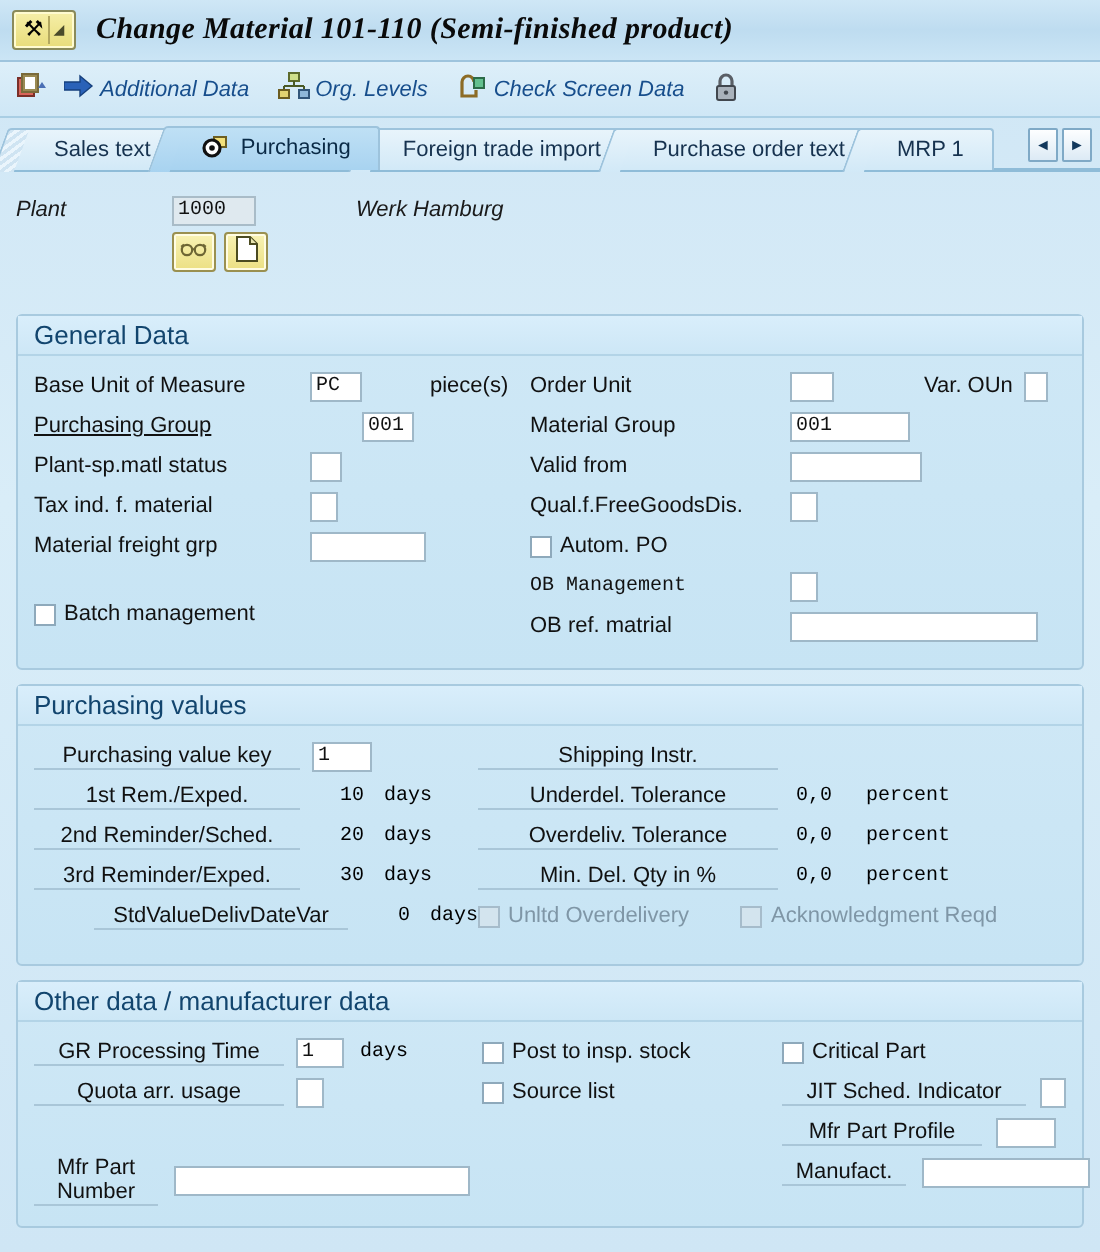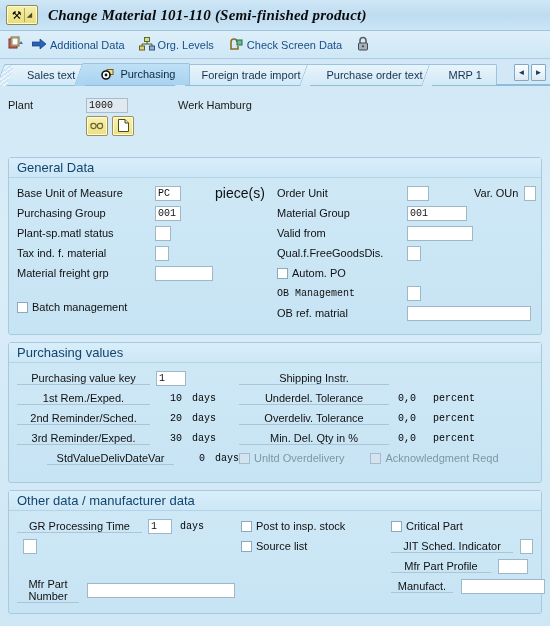--- a/index.html
+++ b/index.html
@@ -80,21 +80,21 @@
     width:13px;height:15px;border:1px solid #7fa9c6;background:linear-gradient(180deg,#fdfeff,#dceaf5);
     display:flex;align-items:center;justify-content:center;font-size:8px;color:#12385c;border-radius:1px;
   }
   .tabline{position:absolute;left:0;right:0;top:21px;height:2px;background:#8fbcd8;}
 
   
   .content{position:relative;padding:0 8px;}
 
   .hdr{margin:8px 0 0 0;position:relative;height:62px;}
   .row{display:flex;align-items:center;height:19px;}
-  .lbl{font-size:11px;color:#1a1a1a;}
+  .lbl{font-size:11px;color:#1a1a1a;font-style:italic;}
 
   
   .inp{
     border:1px solid #9fb8c8;background:#ffffff;height:15px;line-height:15px;
     font-family:"Liberation Sans","DejaVu Sans",sans-serif;font-size:11px;
     padding:0 2px;box-sizing:border-box;color:#111;
   }
   .inp.ro{background:#dfe9ef;border:1px solid #a9bcc8;}
   .inp.mono{font-family:"Liberation Mono","DejaVu Sans Mono",monospace;font-size:10px;}
 
@@ -126,21 +126,21 @@
     font-size:13px;color:#12456e;padding:2px 0 2px 8px;
     border-bottom:1px solid #b3d4e7;
     background:linear-gradient(180deg,#d9eefb,#cde7f6);
   }
   .gbody{position:relative;padding:5px 8px 7px 8px;}
 
   .frow{display:flex;align-items:center;height:20px;}
   .f-lab{font-size:11px;color:#111;}
   .f-lab.under{border-bottom:1px solid #a9c6d8;text-align:center;}
   .f-lab.dis{color:#7f96a6;}
-  .unit{font-size:14px;color:#111;}
+  .unit{font-size:11px;color:#111;}
 
   
   .cb{
     width:11px;height:11px;border:1px solid #8ea9bb;background:#fff;
     display:inline-block;vertical-align:-2px;margin-right:4px;box-sizing:border-box;
   }
   .cb.dis{background:#d3e4ee;border-color:#a6bccb;}
 
   .colL{position:absolute;left:8px;top:5px;}
   .colR{position:absolute;top:5px;}
@@ -283,42 +283,42 @@
       <div class="gtitle">General Data</div>
       <div class="gbody" style="height:144px;">
 
         <div class="colL" style="width:250px;">
           <div class="frow">
             <div class="f-lab" style="width:138px;">Base Unit of Measure</div>
             <input class="inp mono" style="width: 26px;" value="PC">
             <div class="unit" style="margin-left:34px;">piece(s)</div>
           </div>
           <div class="frow">
-            <div class="f-lab" style="width:138px;">Purchasing Group</div>
+            <div class="f-lab" style="width:164px;text-decoration:underline;">Purchasing Group</div>
             <input class="inp mono" style="width: 26px;" value="001">
           </div>
           <div class="frow">
             <div class="f-lab" style="width:138px;">Plant-sp.matl status</div>
             <input class="inp mono" style="width: 16px;" value="">
           </div>
           <div class="frow">
             <div class="f-lab" style="width:138px;">Tax ind. f. material</div>
             <input class="inp mono" style="width: 14px;" value="">
           </div>
           <div class="frow">
             <div class="f-lab" style="width:138px;">Material freight grp</div>
             <input class="inp" style="width: 58px;" value="">
           </div>
           <div class="frow" style="margin-top:14px;">
             <span class="cb"></span>
             <span class="f-lab">Batch management</span>
           </div>
         </div>
 
-        <div class="colR" style="left:268px;width:268px;">
+        <div class="colR" style="left:256px;width:268px;">
           <div class="frow">
             <div class="f-lab" style="width:130px;">Order Unit</div>
             <input class="inp mono" style="width: 22px;" value="">
             <div class="f-lab" style="margin-left:45px;">Var. OUn</div>
             <input class="inp mono" style="width: 12px; margin-left: 6px;" value="">
           </div>
           <div class="frow">
             <div class="f-lab" style="width:130px;">Material Group</div>
             <input class="inp mono" style="width: 60px;" value="001">
           </div>
@@ -412,20 +412,21 @@
       <div class="gtitle">Other data / manufacturer data</div>
       <div class="gbody" style="height:90px;">
 
         <div class="colL" style="width:218px;">
           <div class="frow">
             <div class="f-lab under" style="width:125px;">GR Processing Time</div>
             <input class="inp mono" style="width: 24px; margin-left: 6px;" value="1">
             <div class="numv" style="margin-left:8px;">days</div>
           </div>
           <div class="frow">
+            <div class="f-lab under" style="width:125px;">Quota arr. usage</div>
             <input class="inp mono" style="width: 14px; margin-left: 6px;" value="">
           </div>
           <div class="frow" style="margin-top:24px;">
             <div class="f-lab under" style="width:125px;">Mfr Part Number</div>
             <input class="inp" style="width: 228px; margin-left: 8px;" value="">
           </div>
         </div>
 
         <div class="colR" style="left:232px;width:130px;">
           <div class="frow">

